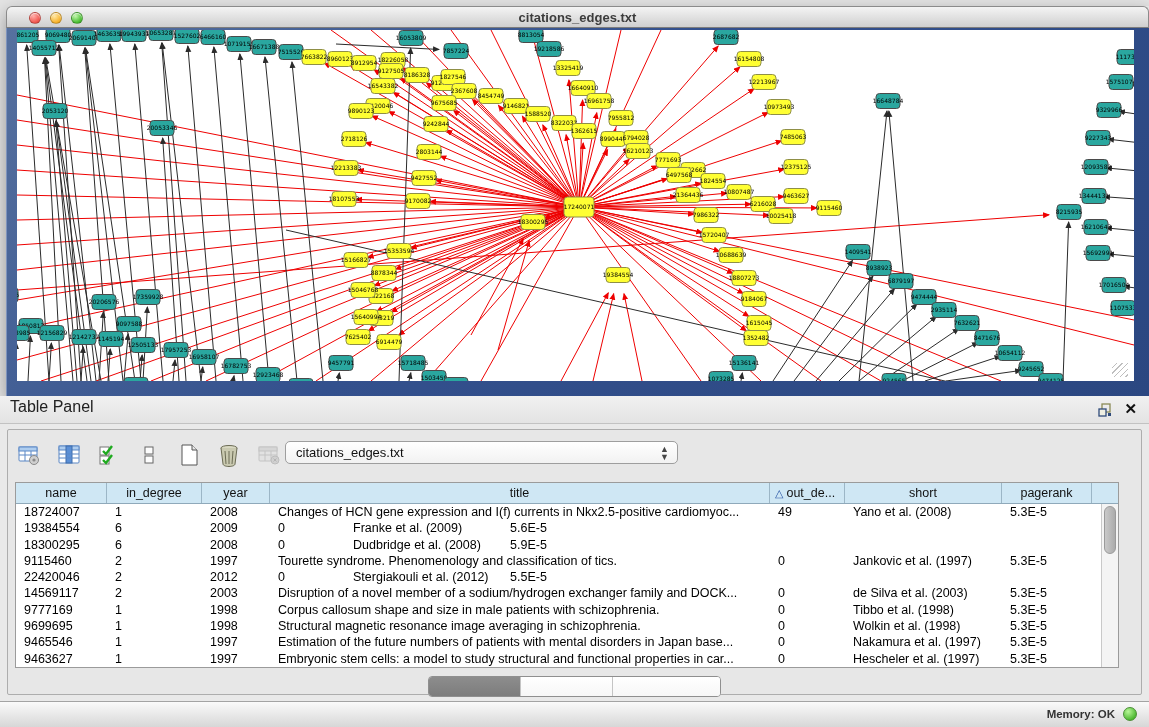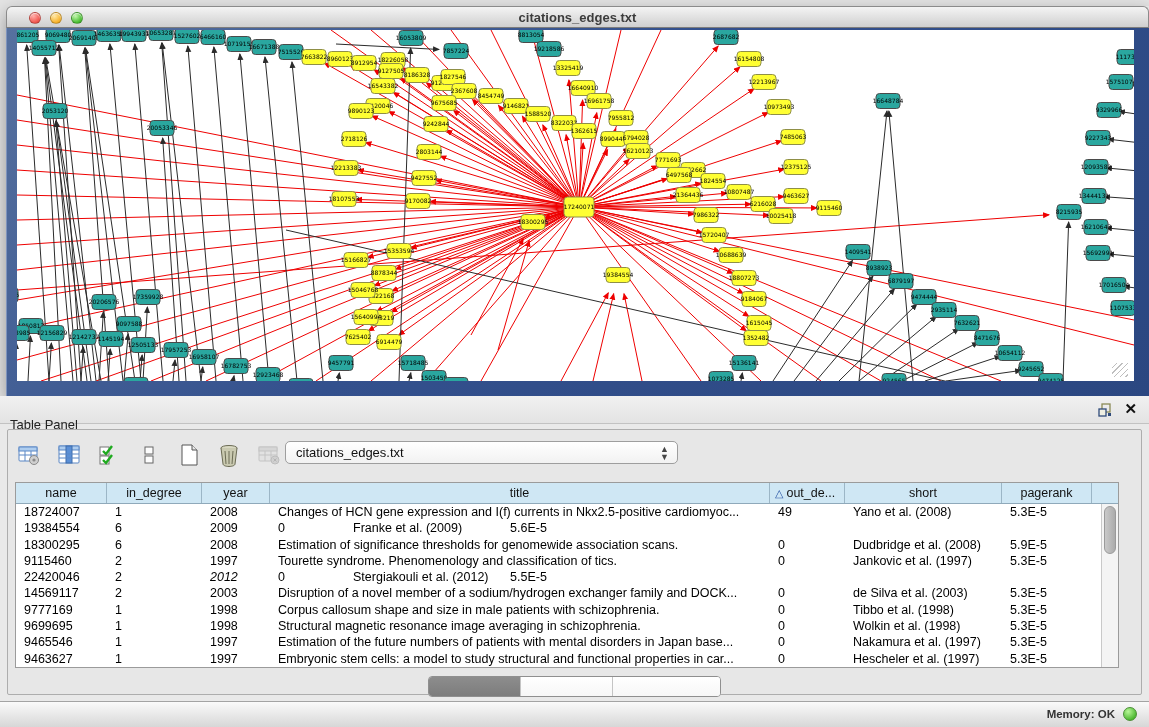--- a/index.html
+++ b/index.html
@@ -25,21 +25,21 @@
   .graph-area { position:absolute; left:10px; top:2px; width:1117px; height:351px;
     background:#ffffff; overflow:hidden; }
   .graph-area svg { display:block; }
   .grip { position:absolute; right:6px; bottom:4px; width:16px; height:14px; opacity:.55;
     background:repeating-linear-gradient(135deg, transparent 0 3px, #8a8a8a 3px 4px); }
 
   
   .table-panel { position:absolute; left:0; top:396px; width:1149px; height:305px; background:#e9e9e9; }
   .tp-header { position:absolute; left:0; top:0; right:0; height:28px;
     background:linear-gradient(#f1f1f1,#e3e3e3); border-bottom:1px solid #c2c2c2; }
-  .tp-title { position:absolute; left:10px; top:21px; font-size:13px; color:#222; }
+  .tp-title { position:absolute; left:10px; top:2px; font-size:16px; color:#222; }
   .tp-float { position:absolute; right:36px; top:6px; width:16px; height:16px; cursor:pointer; }
   .tp-close { position:absolute; right:12px; top:4px; font-size:15px; font-weight:bold; color:#111; cursor:pointer; }
   .tp-body { position:absolute; left:7px; top:33px; width:1135px; height:266px;
     background:#e7e7e7; border:1px solid #adadad; border-radius:2px; }
 
   .toolbar { position:absolute; left:8px; top:8px; height:34px; display:flex; align-items:center; gap:14px; }
   .tbtn { width:26px; height:26px; display:flex; align-items:center; justify-content:center; cursor:pointer; }
   .fx { font-family:"DejaVu Serif", serif; font-style:italic; font-weight:bold; font-size:15px; color:#1a1a1a; }
   .dropdown { position:absolute; left:277px; top:11px; width:393px; height:23px; background:linear-gradient(#ffffff,#f2f2f2);
     border:1px solid #9e9e9e; border-radius:5px; font-size:13px; color:#111; line-height:21px;
@@ -899,38 +899,37 @@
             <div class="td" style="width: 95px;">6</div>
             <div class="td" style="width: 68px;">2009</div>
             <div class="td" style="width: 75px;">0</div>
             <div class="td" style="width: 157px;">Franke et al. (2009)</div>
             <div class="td" style="width: 90px;">5.6E-5</div>
           </div>
           <div class="tr">
             <div class="td" style="width: 91px;">18300295</div>
             <div class="td" style="width: 95px;">6</div>
             <div class="td" style="width: 68px;">2008</div>
-            <div class="td" style="width: 500px;">Estimation of significance thresholds for genomewide association scans.</div>
             <div class="td" style="width: 75px;">0</div>
             <div class="td" style="width: 157px;">Dudbridge et al. (2008)</div>
             <div class="td" style="width: 90px;">5.9E-5</div>
           </div>
           <div class="tr">
             <div class="td" style="width: 91px;">9115460</div>
             <div class="td" style="width: 95px;">2</div>
             <div class="td" style="width: 68px;">1997</div>
             <div class="td" style="width: 500px;">Tourette syndrome. Phenomenology and classification of tics.</div>
             <div class="td" style="width: 75px;">0</div>
             <div class="td" style="width: 157px;">Jankovic et al. (1997)</div>
             <div class="td" style="width: 90px;">5.3E-5</div>
           </div>
           <div class="tr">
             <div class="td" style="width: 91px;">22420046</div>
             <div class="td" style="width: 95px;">2</div>
-            <div class="td" style="width: 68px; font-style: italic;">2012</div>
+            <div class="td" style="width: 68px;">2012</div>
             <div class="td" style="width: 75px;">0</div>
             <div class="td" style="width: 157px;">Stergiakouli et al. (2012)</div>
             <div class="td" style="width: 90px;">5.5E-5</div>
           </div>
           <div class="tr">
             <div class="td" style="width: 91px;">14569117</div>
             <div class="td" style="width: 95px;">2</div>
             <div class="td" style="width: 68px;">2003</div>
             <div class="td" style="width: 500px;">Disruption of a novel member of a sodium/hydrogen exchanger family and DOCK...</div>
             <div class="td" style="width: 75px;">0</div>

